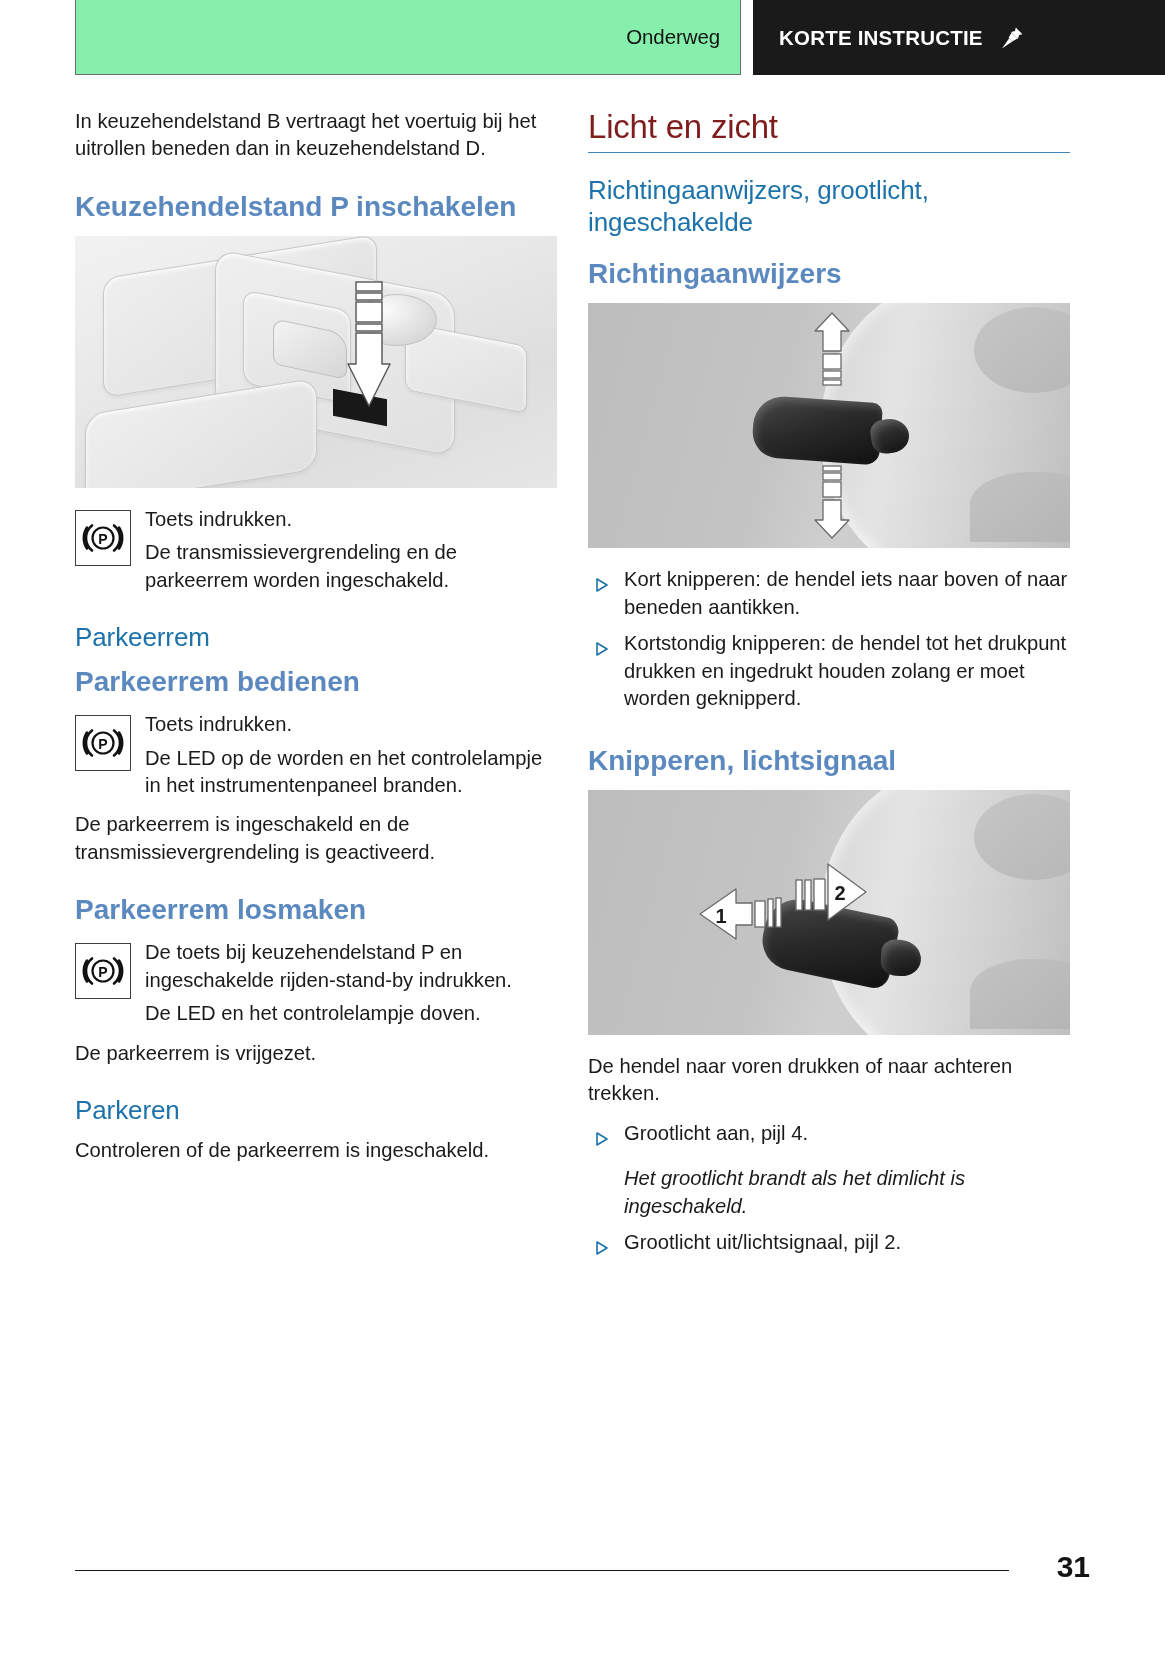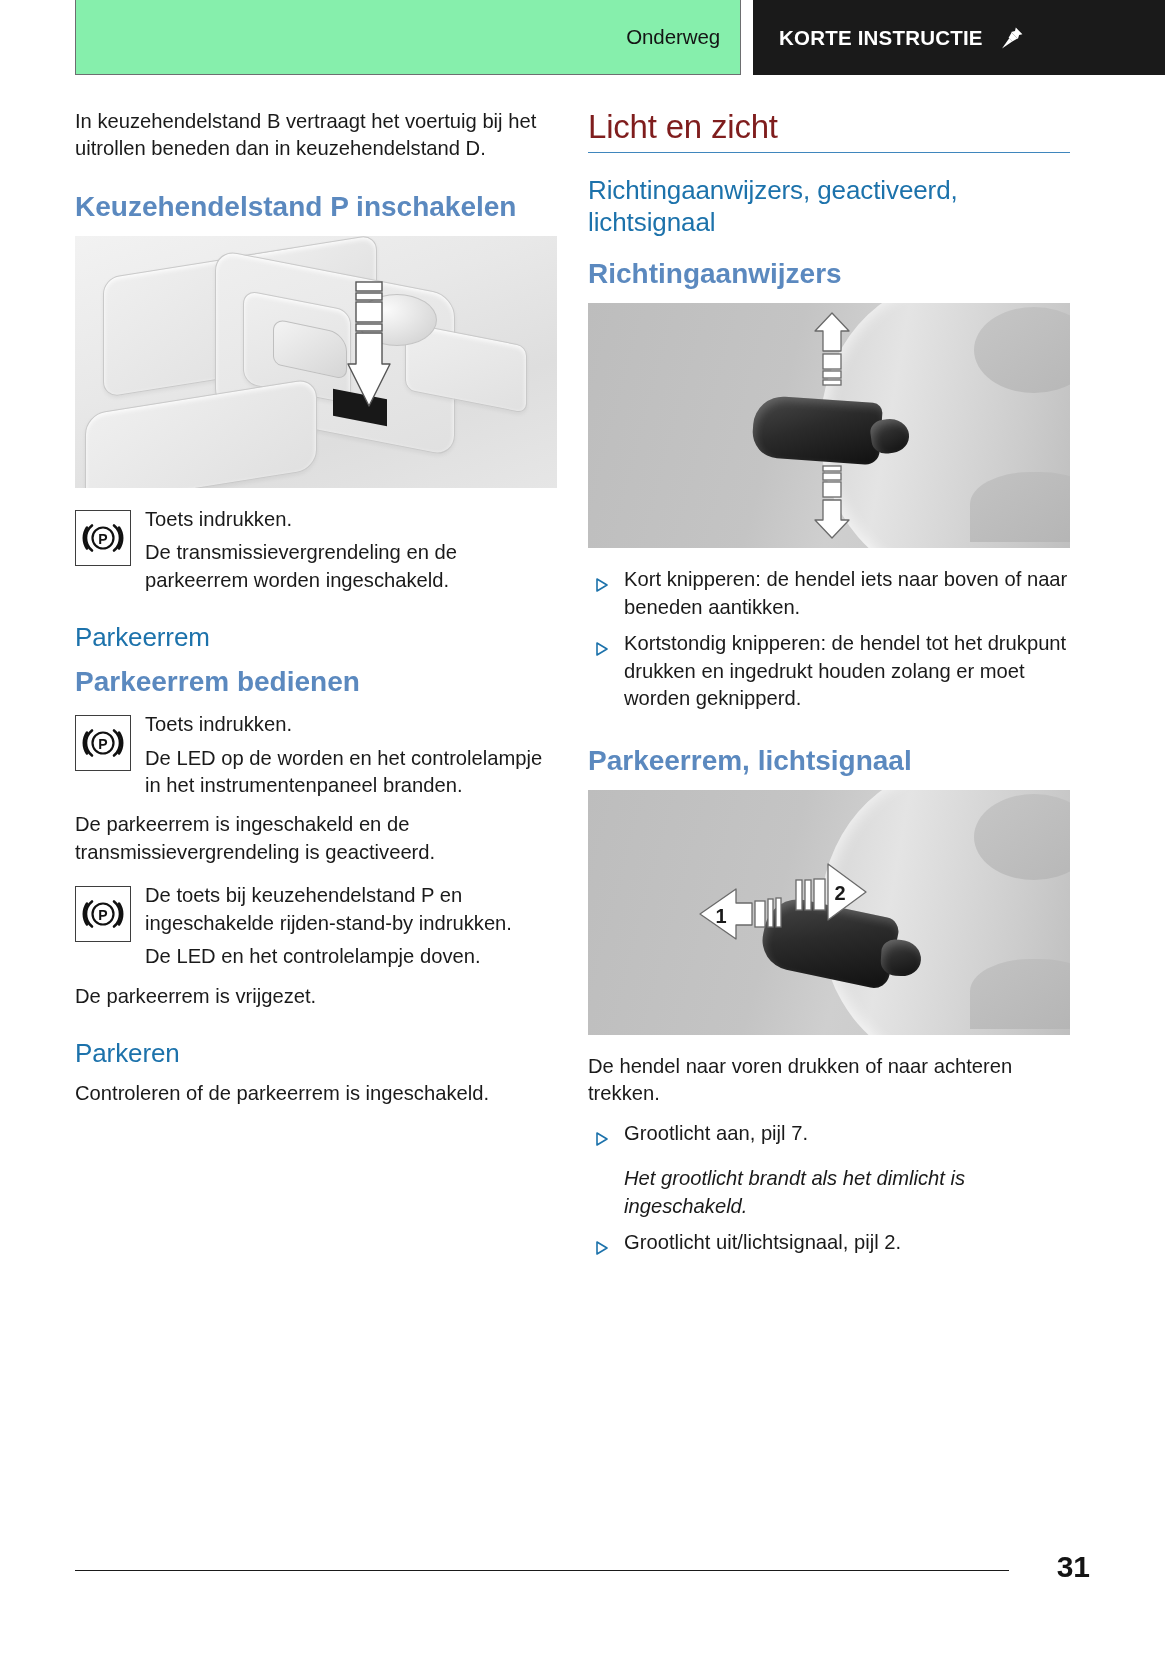--- a/index.html
+++ b/index.html
@@ -379,20 +379,21 @@
           <path d="M33 3.5 A16 16 0 0 1 33 28.5" fill="none" stroke="#111" stroke-width="2.6" stroke-linecap="round"></path>
           <path d="M38 5.5 A19 19 0 0 1 38 26.5" fill="none" stroke="#111" stroke-width="2.6" stroke-linecap="round"></path>
         </svg>
       </div>
       <p style="margin:0 0 6px 0;">Toets indrukken.</p>
       <p style="margin:0;">De LED op de worden en het controlelampje in het instrumentenpaneel branden.</p>
     </div>
 
     <p class="body-p" style="margin-top:12px;">De parkeerrem is ingeschakeld en de transmissievergrendeling is geactiveerd.</p>
 
+    <h3 class="h2">Parkeerrem losmaken</h3>
 
     <div class="icon-block clearfix">
       <div class="pbrake-icon">
         <svg width="44" height="32" viewBox="0 0 44 32" aria-hidden="true">
           <circle cx="22" cy="16" r="10.5" fill="none" stroke="#111" stroke-width="2.2"></circle>
           <text x="22" y="22" text-anchor="middle" font-family="Liberation Sans, sans-serif" font-size="14" font-weight="bold" fill="#111">P</text>
           <path d="M11 3.5 A16 16 0 0 0 11 28.5" fill="none" stroke="#111" stroke-width="2.6" stroke-linecap="round"></path>
           <path d="M6 5.5 A19 19 0 0 0 6 26.5" fill="none" stroke="#111" stroke-width="2.6" stroke-linecap="round"></path>
           <path d="M33 3.5 A16 16 0 0 1 33 28.5" fill="none" stroke="#111" stroke-width="2.6" stroke-linecap="round"></path>
           <path d="M38 5.5 A19 19 0 0 1 38 26.5" fill="none" stroke="#111" stroke-width="2.6" stroke-linecap="round"></path>
@@ -409,21 +410,21 @@
     <h2 class="h1">Parkeren</h2>
 
     <p class="body-p">Controleren of de parkeerrem is ingeschakeld.</p>
   </div>
 
   <div class="col col-right">
 
     <h1 class="h-chapter">Licht en zicht</h1>
     <hr class="chapter-rule">
 
-    <h2 class="h1 first">Richtingaanwijzers, geactiveerd, lichtsignaal</h2>
+    <h2 class="h1 first">Richtingaanwijzers, grootlicht, ingeschakelde</h2>
 
     <h3 class="h2" style="margin-top:18px;">Richtingaanwijzers</h3>
 
     <div class="figure fig-stalk">
       <div class="stalk-bg"></div>
       <div class="column-shape"></div>
       <div class="column-notch"></div>
       <div class="column-notch2"></div>
       <div class="lever lever-a"></div>
       <div class="lever lever-tip"></div>
@@ -453,21 +454,21 @@
       <li>
         <span class="tri">
           <svg width="16" height="16" viewBox="0 0 16 16" aria-hidden="true">
             <path d="M3 2 L13 8 L3 14 Z" fill="none" stroke="#1c72ab" stroke-width="1.6" stroke-linejoin="round"></path>
           </svg>
         </span>
         <span>Kortstondig knipperen: de hendel tot het drukpunt drukken en ingedrukt houden zolang er moet worden geknipperd.</span>
       </li>
     </ul>
 
-    <h3 class="h2" style="margin-top:30px;">Parkeerrem, lichtsignaal</h3>
+    <h3 class="h2" style="margin-top:30px;">Knipperen, lichtsignaal</h3>
 
     <div class="figure fig-stalk">
       <div class="stalk-bg"></div>
       <div class="column-shape"></div>
       <div class="column-notch"></div>
       <div class="column-notch2"></div>
       <div class="lever lever-b"></div>
       <div class="lever lever-b-tip"></div>
 
       <div style="position:absolute; left:108px; top:93px; width:120px; height:62px;">
@@ -493,21 +494,21 @@
 
     <p class="body-p" style="margin-bottom:12px;">De hendel naar voren drukken of naar achteren trekken.</p>
 
     <ul class="bullets">
       <li>
         <span class="tri">
           <svg width="16" height="16" viewBox="0 0 16 16" aria-hidden="true">
             <path d="M3 2 L13 8 L3 14 Z" fill="none" stroke="#1c72ab" stroke-width="1.6" stroke-linejoin="round"></path>
           </svg>
         </span>
-        <span>Grootlicht aan, pijl 7.</span>
+        <span>Grootlicht aan, pijl 4.</span>
       </li>
     </ul>
 
     <p class="sub-note">Het grootlicht brandt als het dimlicht is ingeschakeld.</p>
 
     <ul class="bullets">
       <li>
         <span class="tri">
           <svg width="16" height="16" viewBox="0 0 16 16" aria-hidden="true">
             <path d="M3 2 L13 8 L3 14 Z" fill="none" stroke="#1c72ab" stroke-width="1.6" stroke-linejoin="round"></path>

